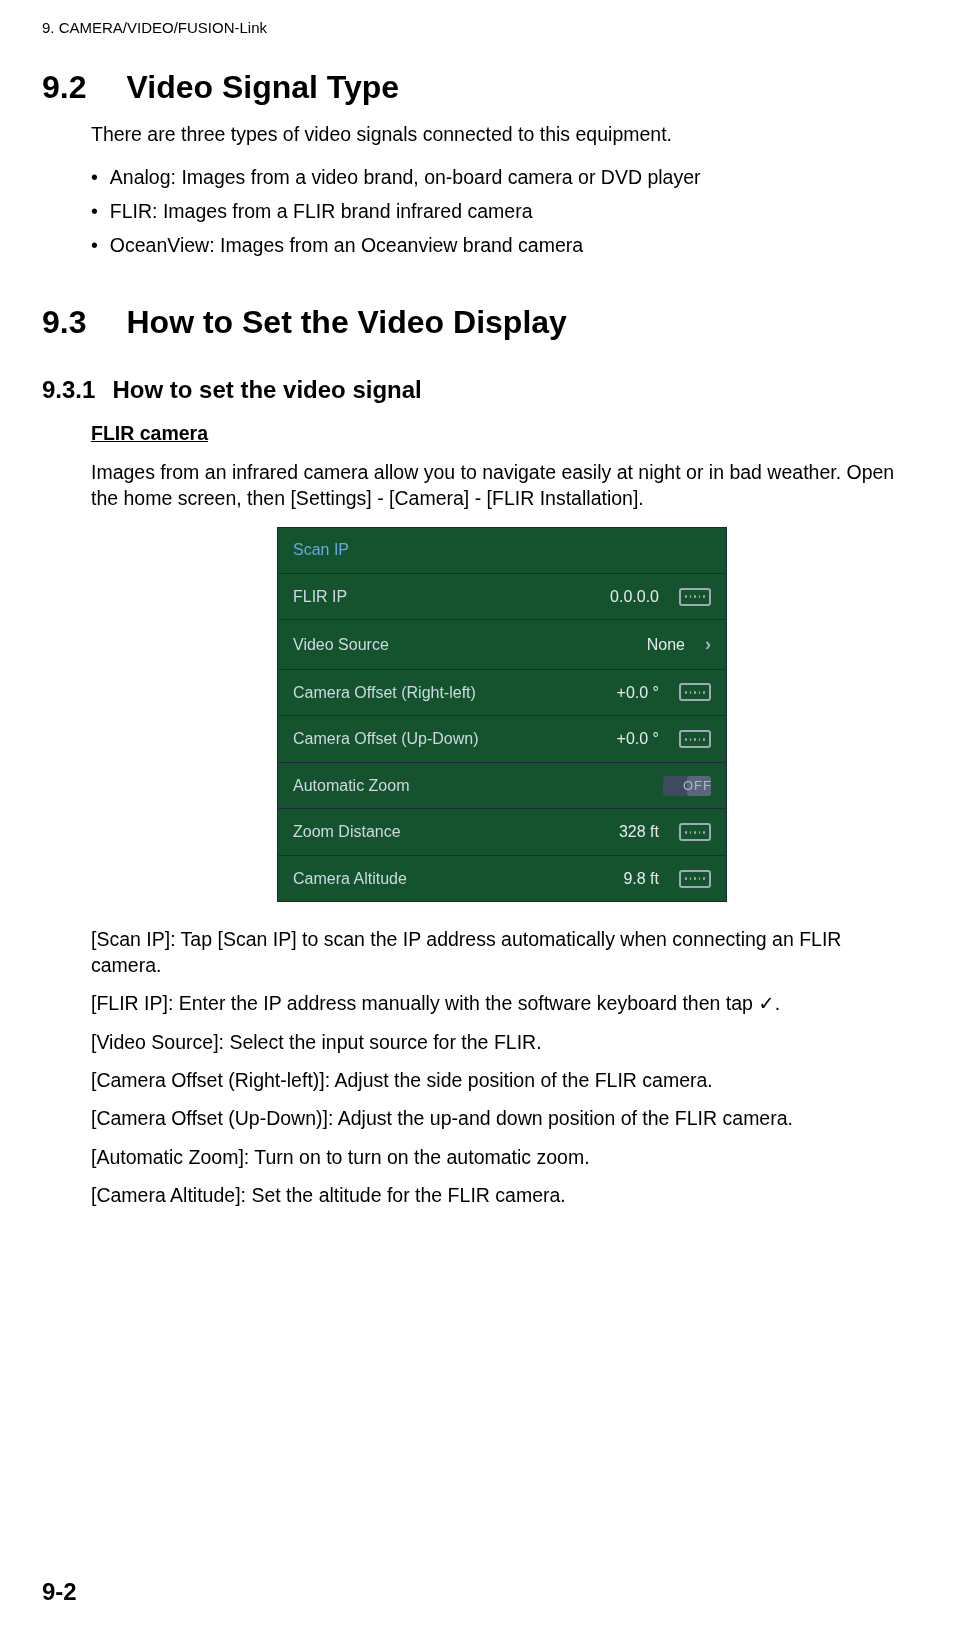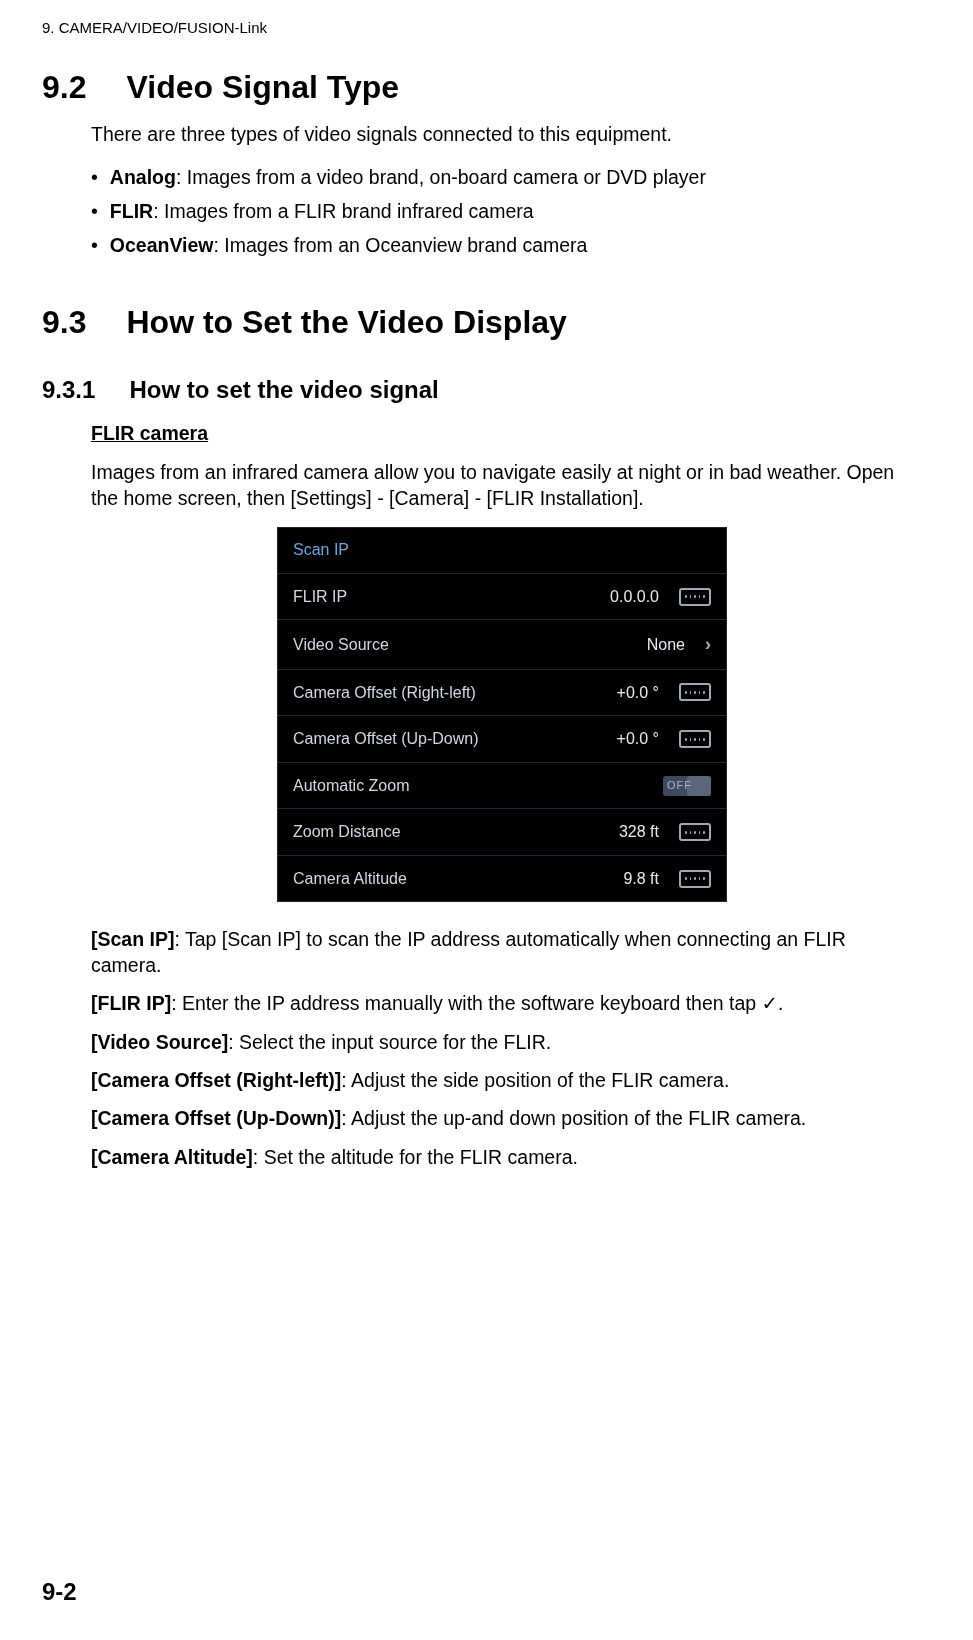--- a/index.html
+++ b/index.html
@@ -27,38 +27,38 @@
     align-items: baseline;
     gap: 40px;
     margin-bottom: 10px;
   }
   .h2num { font-size: 32px; font-weight: bold; }
   .h2txt { font-size: 32px; font-weight: bold; }
   .body-indent { margin-left: 49px; }
   .bullets { margin: 16px 0 0 0; padding: 0; list-style: none; }
   .bullets li { margin: 8px 0; }
   .bullets li::before { content: "•"; margin-right: 12px; }
-  .bold { font-weight: bold; }
+  .bold { font-weight: normal; }
   .h3row {
     display: flex;
     align-items: baseline;
-    gap: 34px;
+    gap: 17px;
     margin: 30px 0 14px 0;
   }
   .h3num { font-size: 24px; font-weight: bold; }
   .h3txt { font-size: 24px; font-weight: bold; }
   .h4 { font-weight: bold; text-decoration: underline; margin: 10px 0 10px 0; }
   .para { margin: 12px 0; }
   .gap-top { margin-top: 42px; }
 
   
   .panel-wrap { display: flex; justify-content: center; margin: 16px 0 24px 0; }
   .panel {
     width: 450px;
-    background: #000000;
+    background: #14532d;
     color: #dfe5ec;
     font-size: 16px;
     box-shadow: 0 0 0 1px #1d2738 inset;
   }
   .row {
     display: flex;
     align-items: center;
     justify-content: space-between;
     padding: 12px 16px;
     border-bottom: 1px solid #1f2a3e;
@@ -86,21 +86,21 @@
   }
   .toggle {
     width: 48px; height: 20px; border-radius: 3px;
     background: #3f4a60; position: relative;
     display: inline-flex; align-items: center;
   }
   .toggle .knob {
     width: 24px; height: 20px; background: #5b667d; border-radius: 3px;
   }
   .toggle .lbl {
-    position: absolute; left: 4px; font-size: 11px; color: #aeb8c9; letter-spacing: 1px;
+    position: absolute; left: 20px; font-size: 13px; color: #aeb8c9; letter-spacing: 1px;
   }
 
   .page-num {
     position: absolute;
     left: 42px;
     bottom: 32px;
     font-size: 24px;
     font-weight: bold;
   }
 </style>
@@ -236,19 +236,20 @@
 
       </div>
     </div>
 
 
     <div class="para"><span class="bold">[Scan IP]</span><span>: Tap [Scan IP] to scan the IP address automatically when connecting an FLIR camera.</span></div>
     <div class="para"><span class="bold">[FLIR IP]</span><span>: Enter the IP address manually with the software keyboard then tap ✓.</span></div>
     <div class="para"><span class="bold">[Video Source]</span><span>: Select the input source for the FLIR.</span></div>
     <div class="para"><span class="bold">[Camera Offset (Right-left)]</span><span>: Adjust the side position of the FLIR camera.</span></div>
     <div class="para"><span class="bold">[Camera Offset (Up-Down)]</span><span>: Adjust the up-and down position of the FLIR camera.</span></div>
+    <div class="para"><span class="bold">[Automatic Zoom]</span><span>: Turn on to turn on the automatic zoom.</span></div>
     <div class="para"><span class="bold">[Camera Altitude]</span><span>: Set the altitude for the FLIR camera.</span></div>
 
   </div>
 
   <div class="page-num">9-2</div>
 
 </div>
 
 </body></html>

